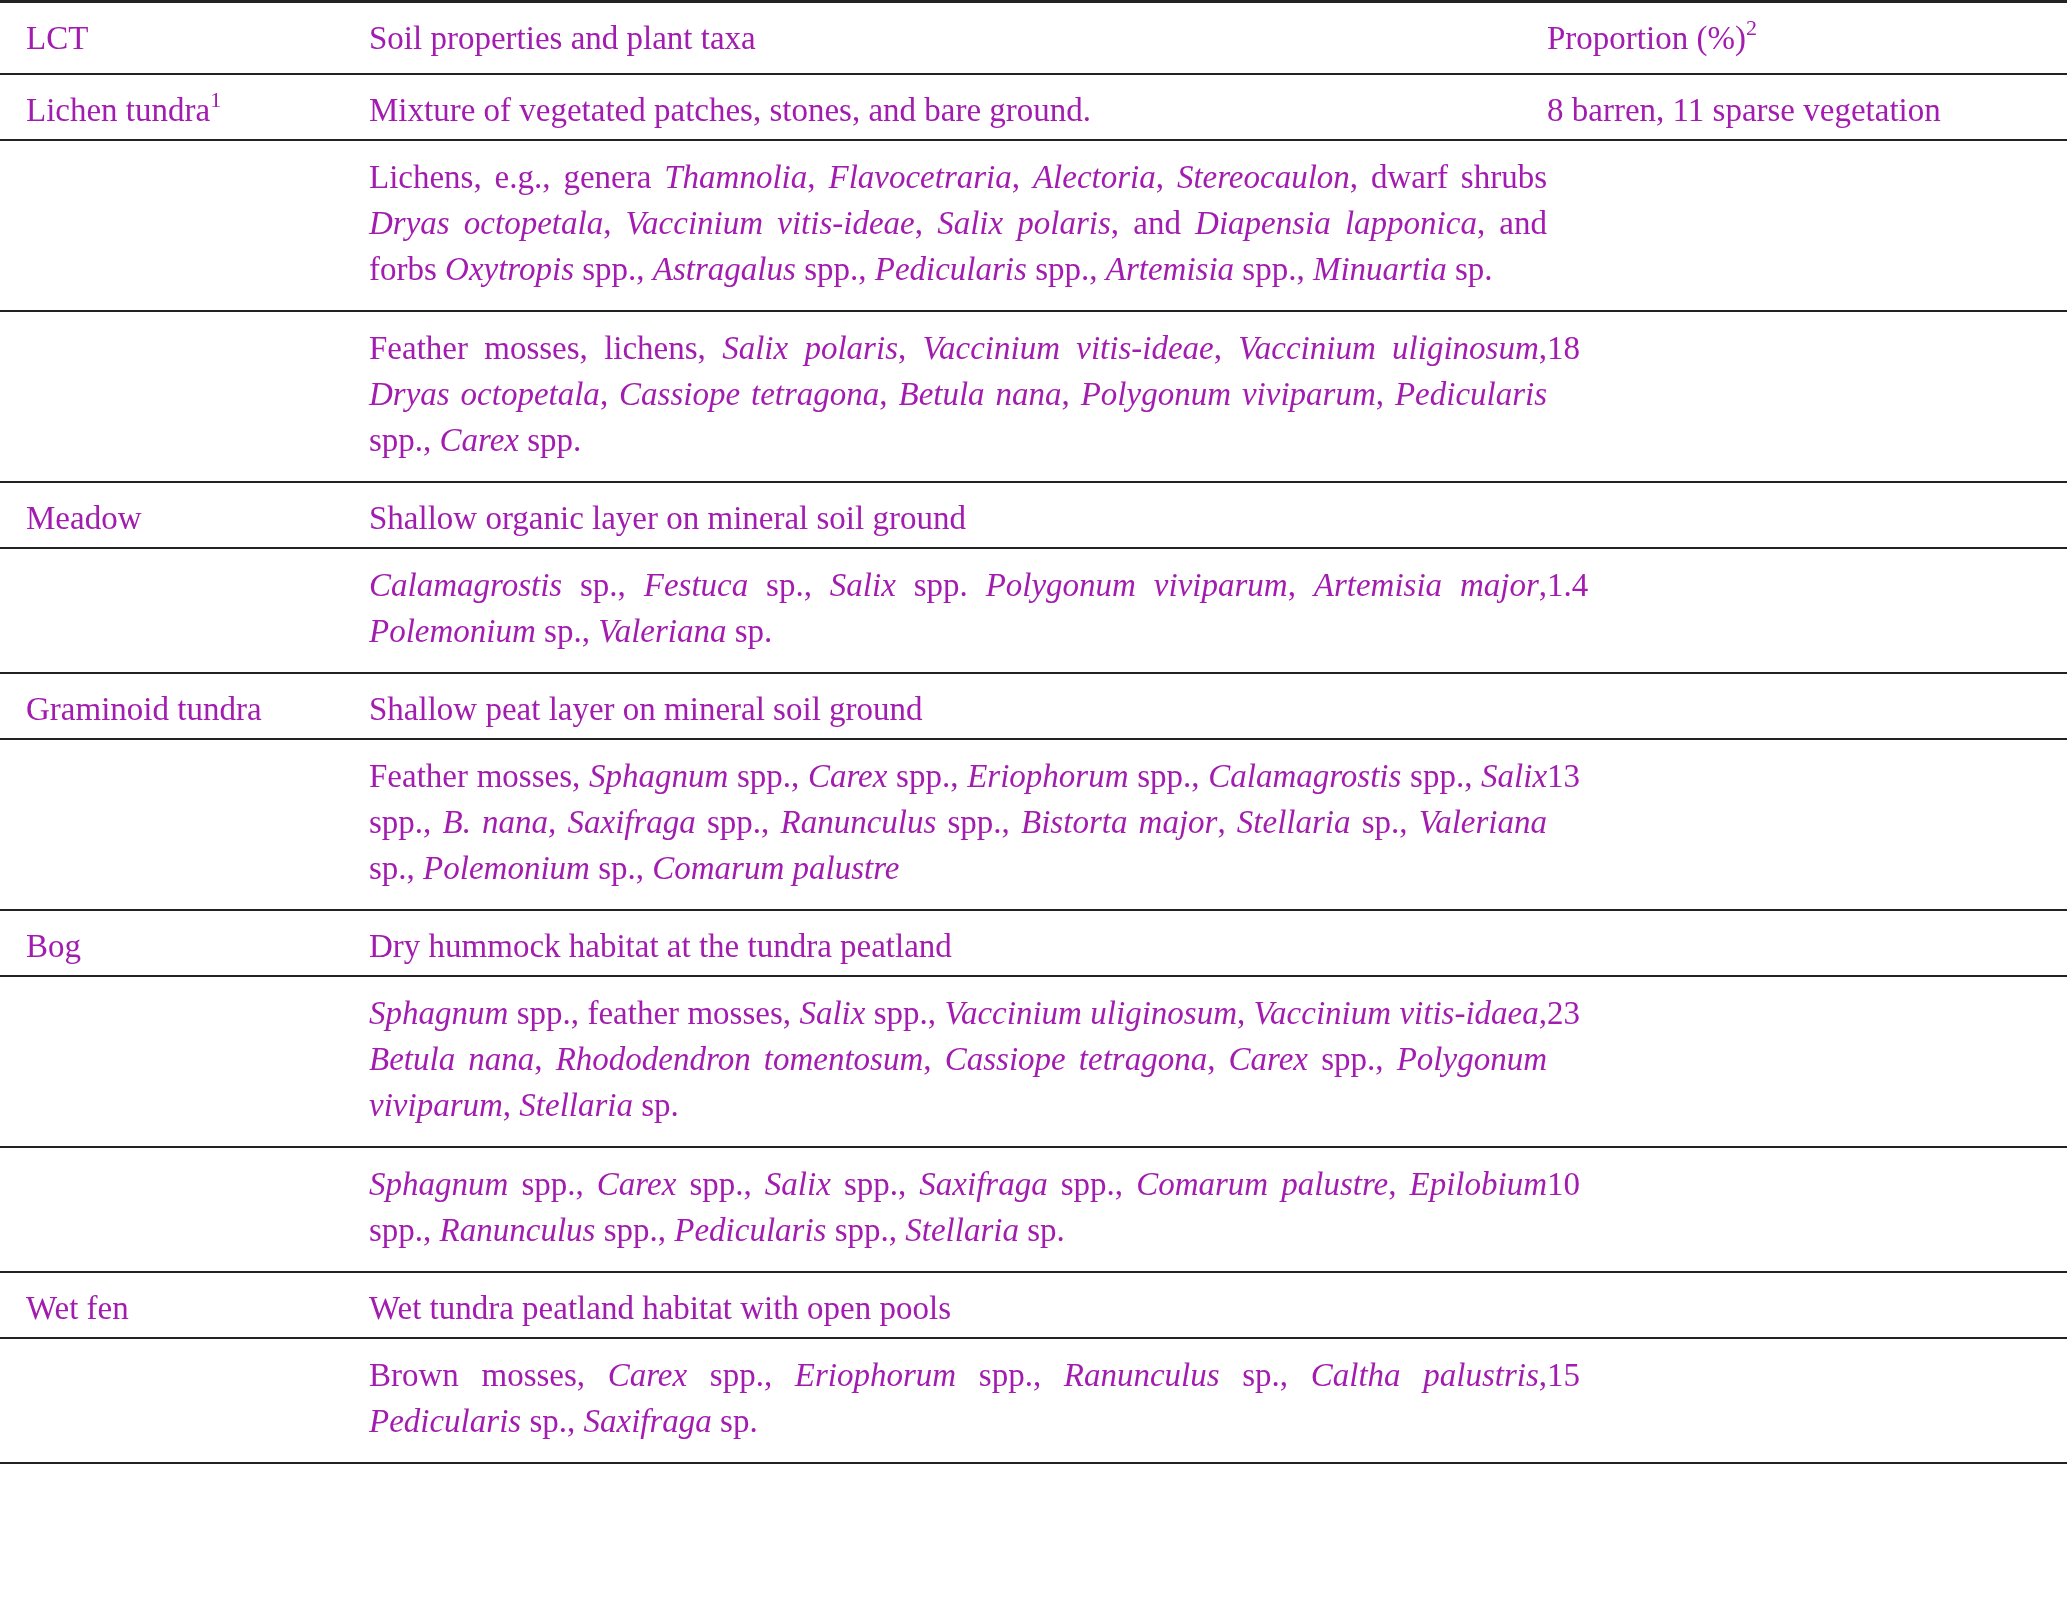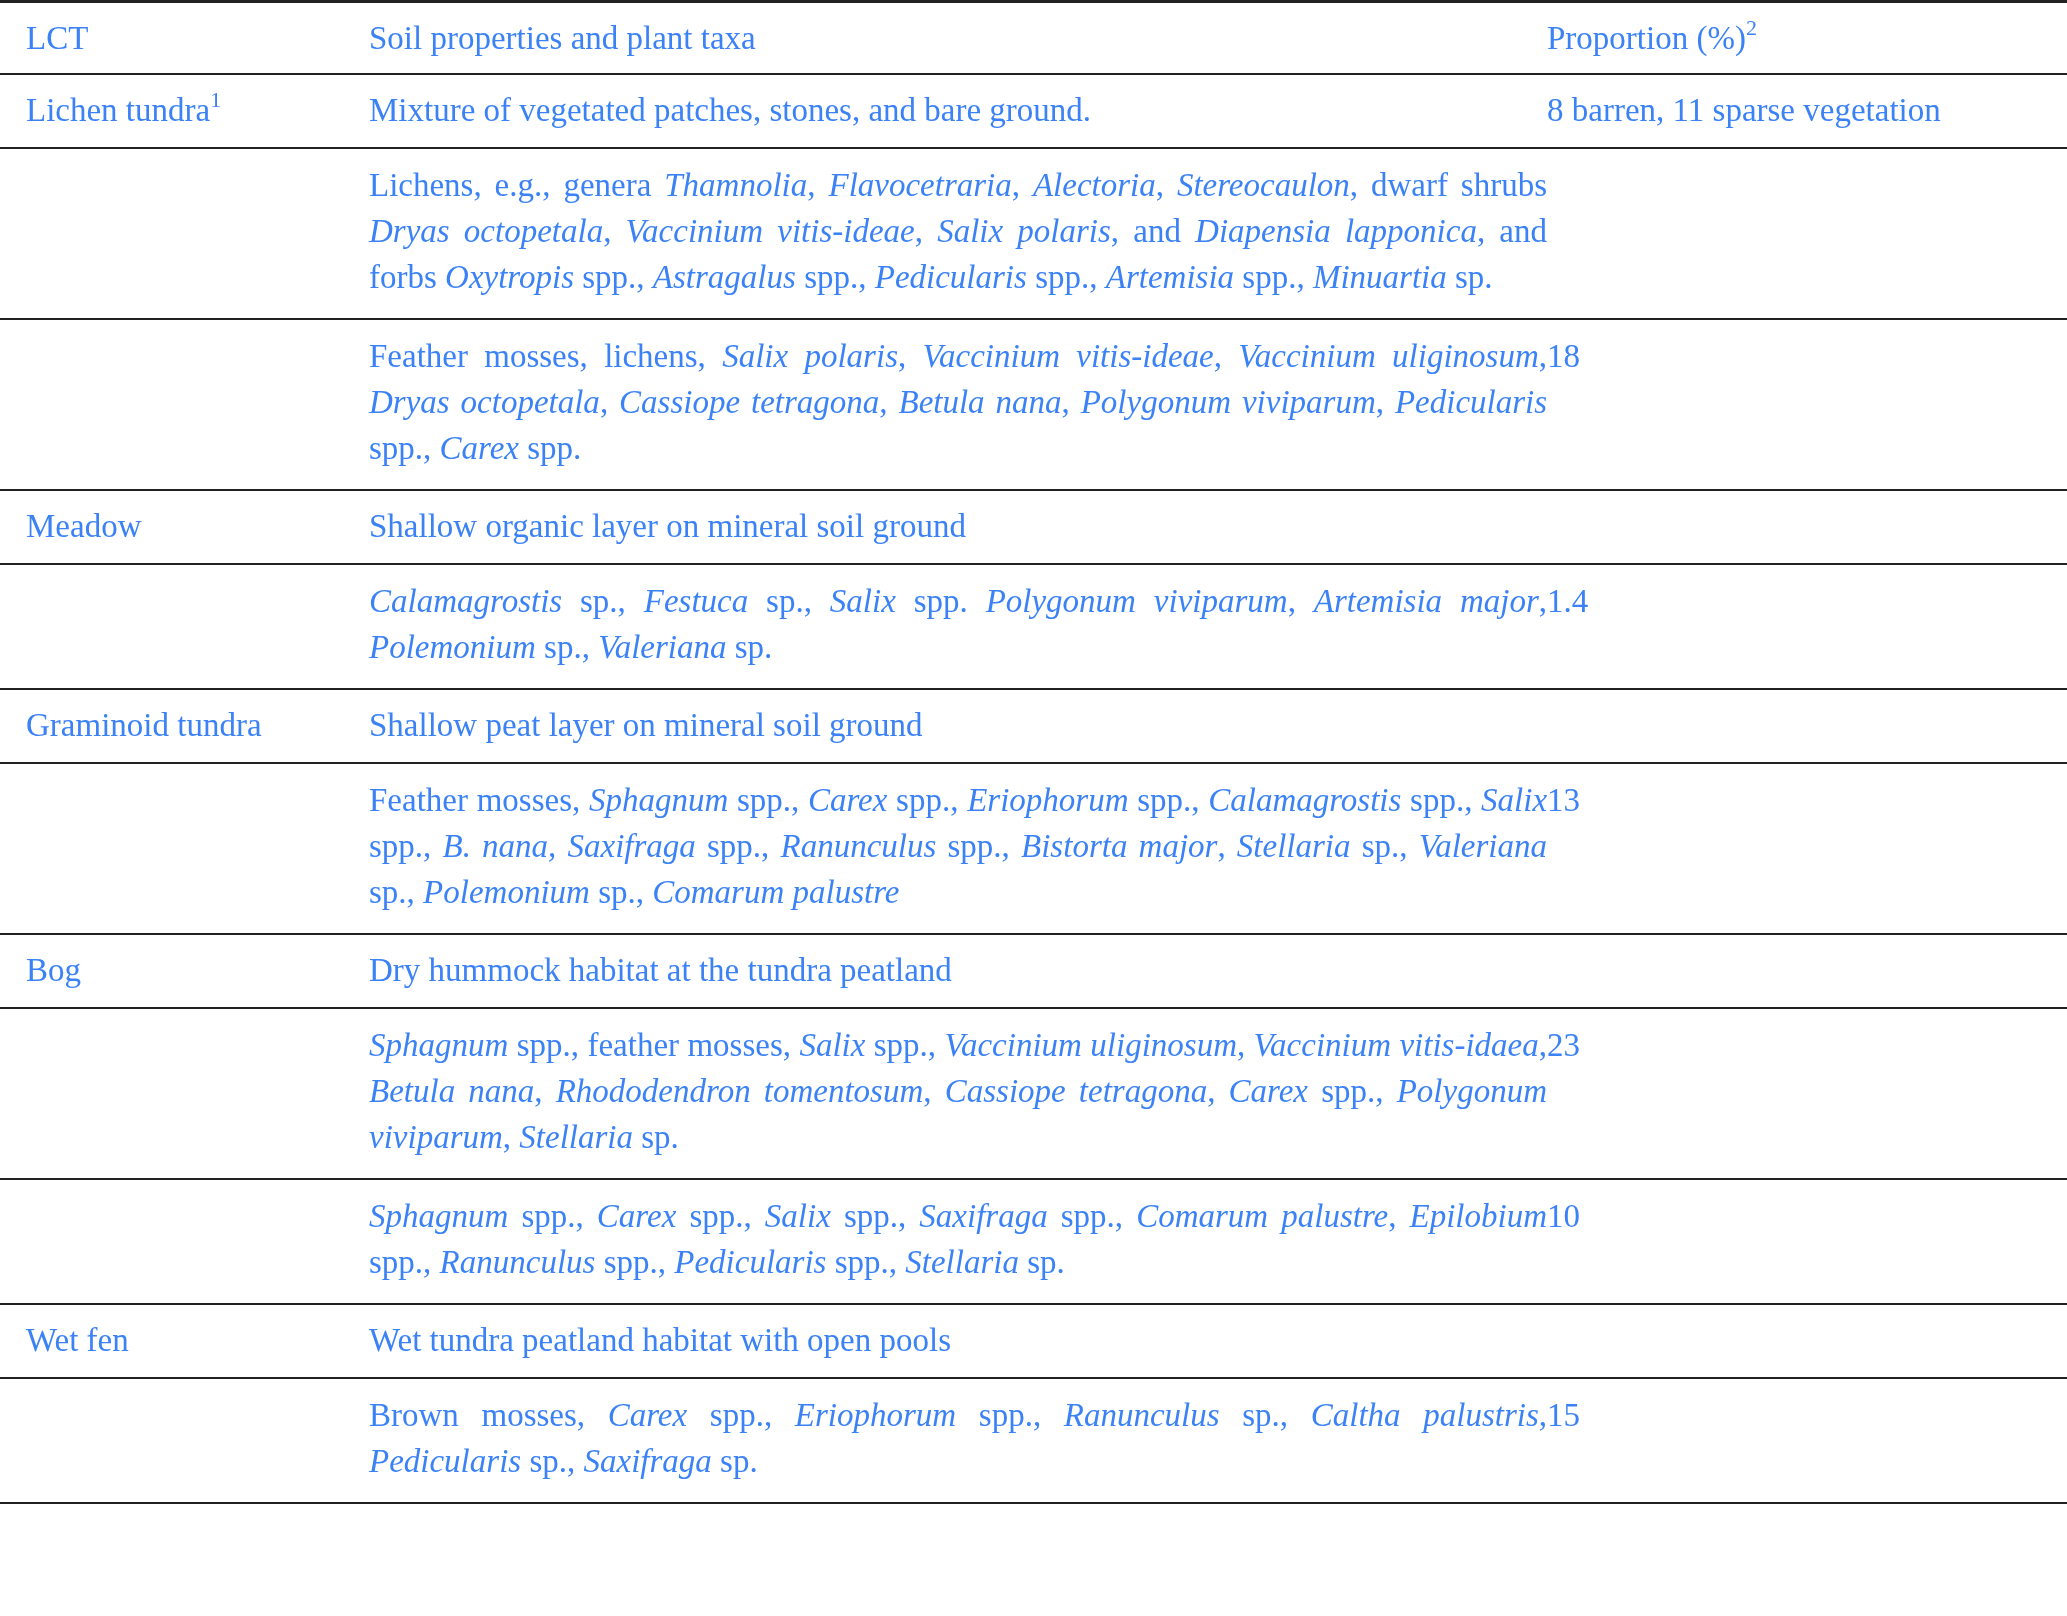--- a/index.html
+++ b/index.html
@@ -1,30 +1,30 @@
 <!DOCTYPE html>
 <html><head>
 <meta charset="utf-8">
 <style>
   html, body { margin: 0; padding: 0; background: #ffffff; }
   body { width: 2067px; height: 1616px; overflow: hidden; position: relative; }
   .page { position: absolute; left: 0; top: 0; width: 2067px; height: 1616px;
-          font-family: "Liberation Serif", "DejaVu Serif", serif; color: #3b82f6; }
+          font-family: "Liberation Serif", "DejaVu Serif", serif; color: #a21caf; }
   table { border-collapse: collapse; width: 2067px; table-layout: fixed; }
   col.c1 { width: 343px; }
   col.c2 { width: 1204px; }
   col.c3 { width: 520px; }
   td, th { font-weight: normal; font-size: 33px; line-height: 46px; vertical-align: top;
            padding: 0; border-bottom: 2px solid #222; }
   tr.head th { border-top: 3px solid #222; height: 72px; box-sizing: border-box; padding-top: 12px; text-align: left; }
   td.c1, th.c1 { padding-left: 26px; }
   td.c2, th.c2 { padding-left: 26px; }
   td.c2 .txt { width: 1178px; text-align: justify; }
   td.c3, th.c3 { padding-right: 26px; }
-  tr.main td { padding-top: 12px; padding-bottom: 14px; }
+  tr.main td { padding-top: 12px; padding-bottom: 6px; }
   tr.desc td { padding-top: 13px; padding-bottom: 18px; }
   sup { font-size: 22px; line-height: 0; position: relative; top: -2px; }
   em { font-style: italic; }
 </style>
 </head>
 <body>
 
 <div class="page">
   <table>
     <colgroup>

